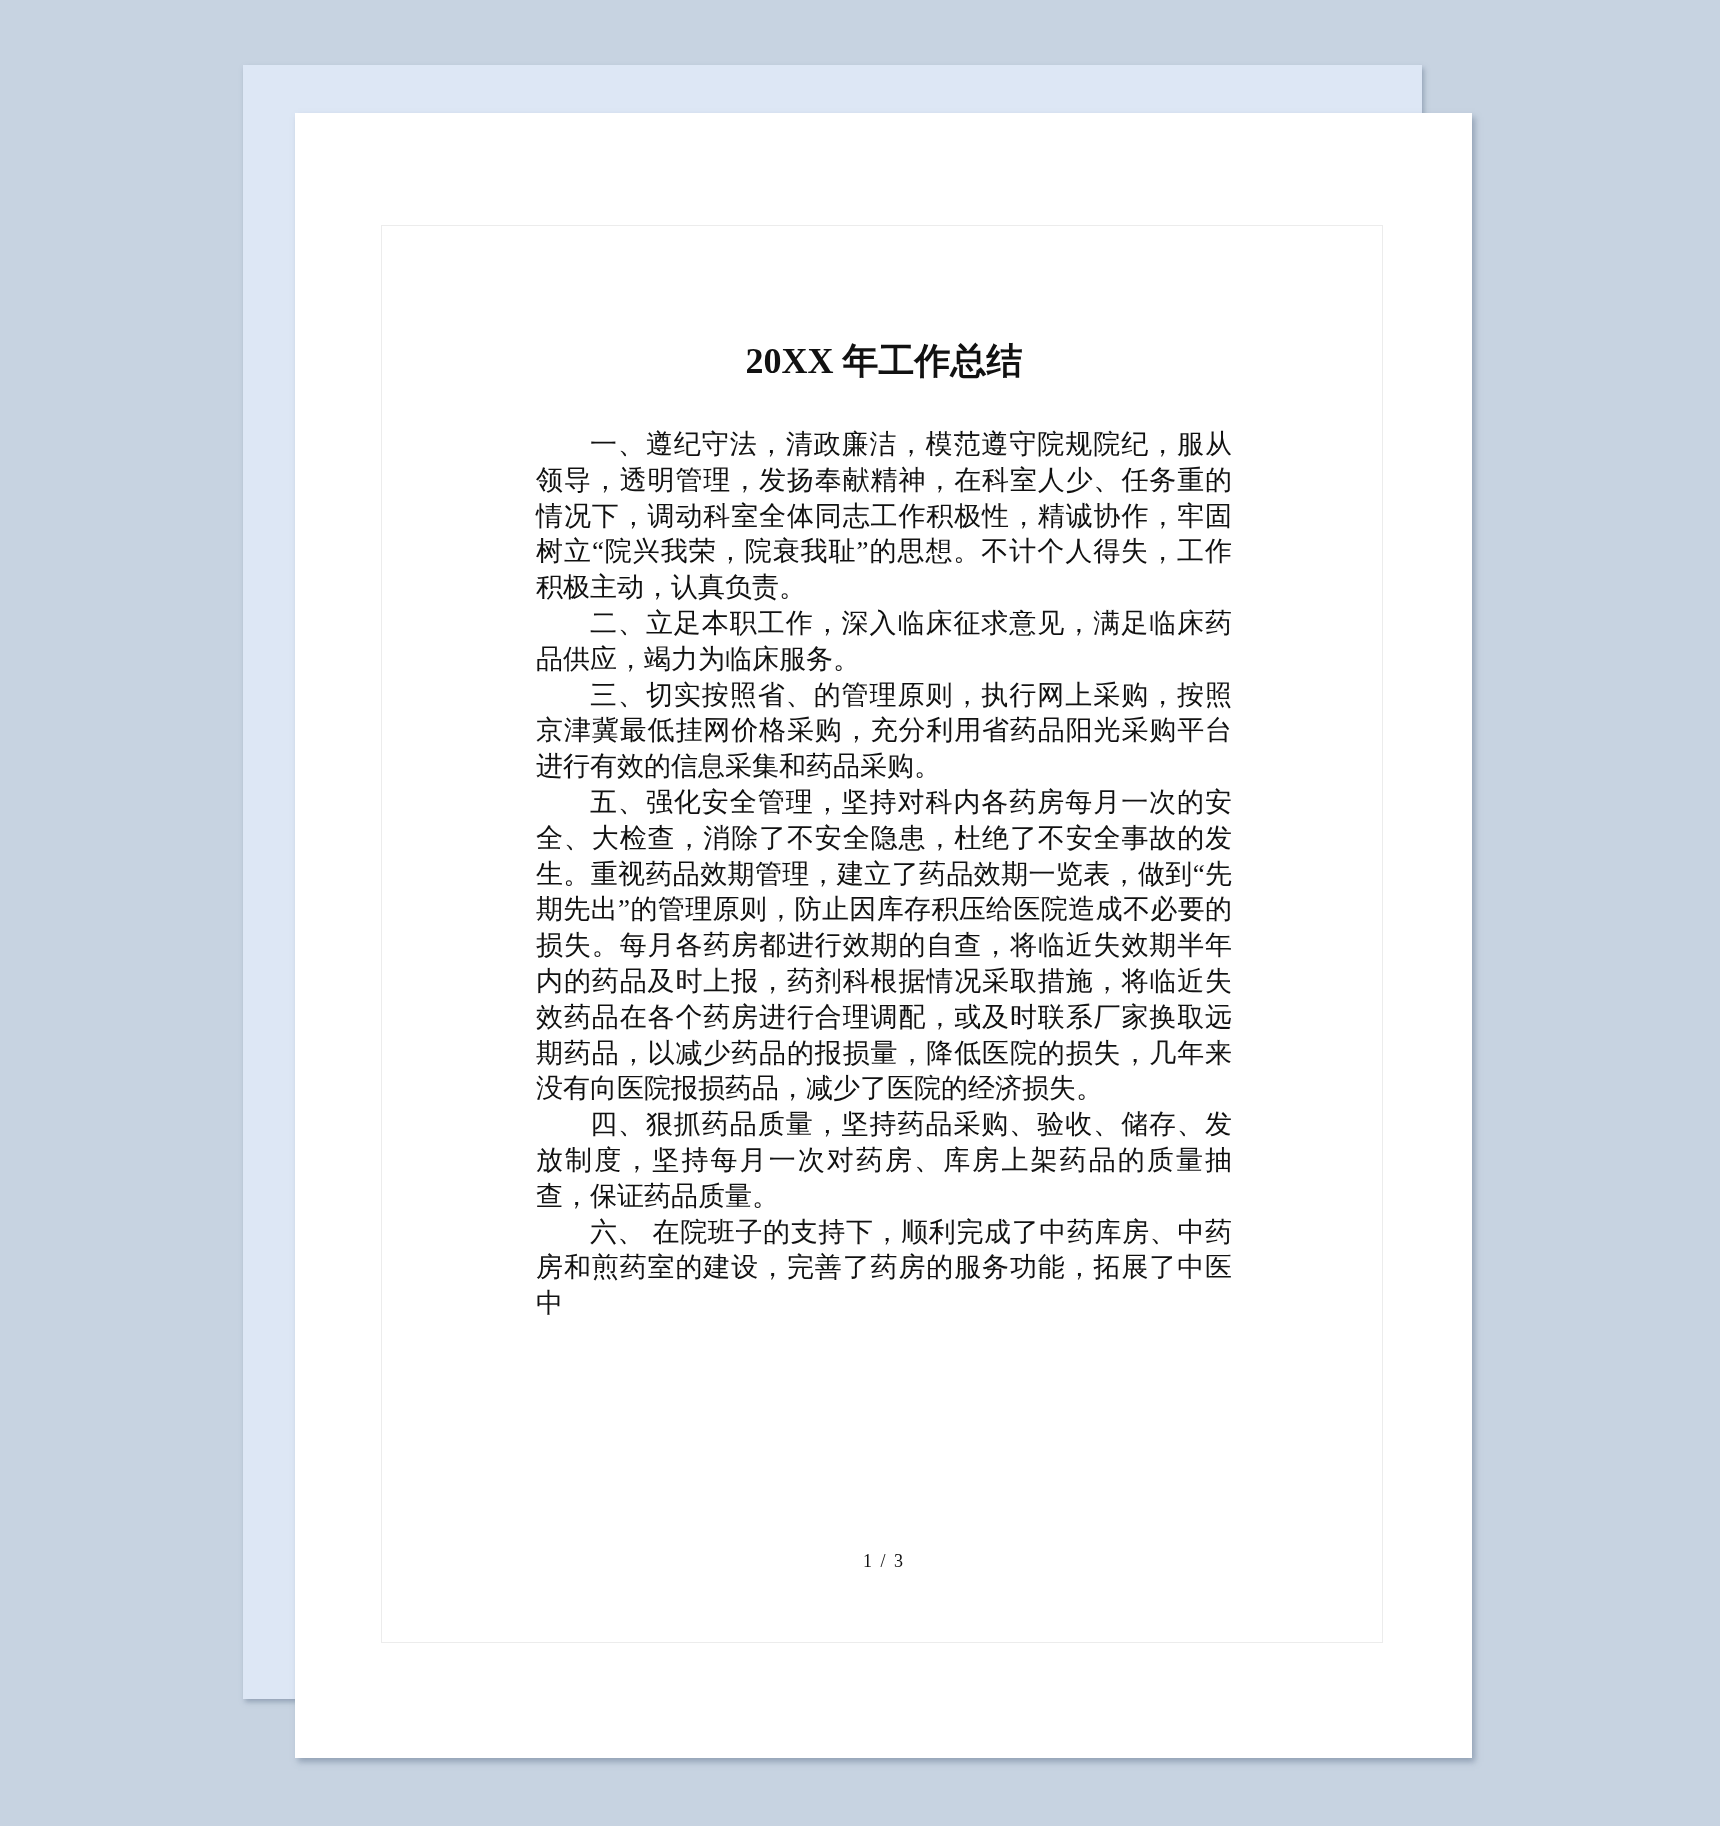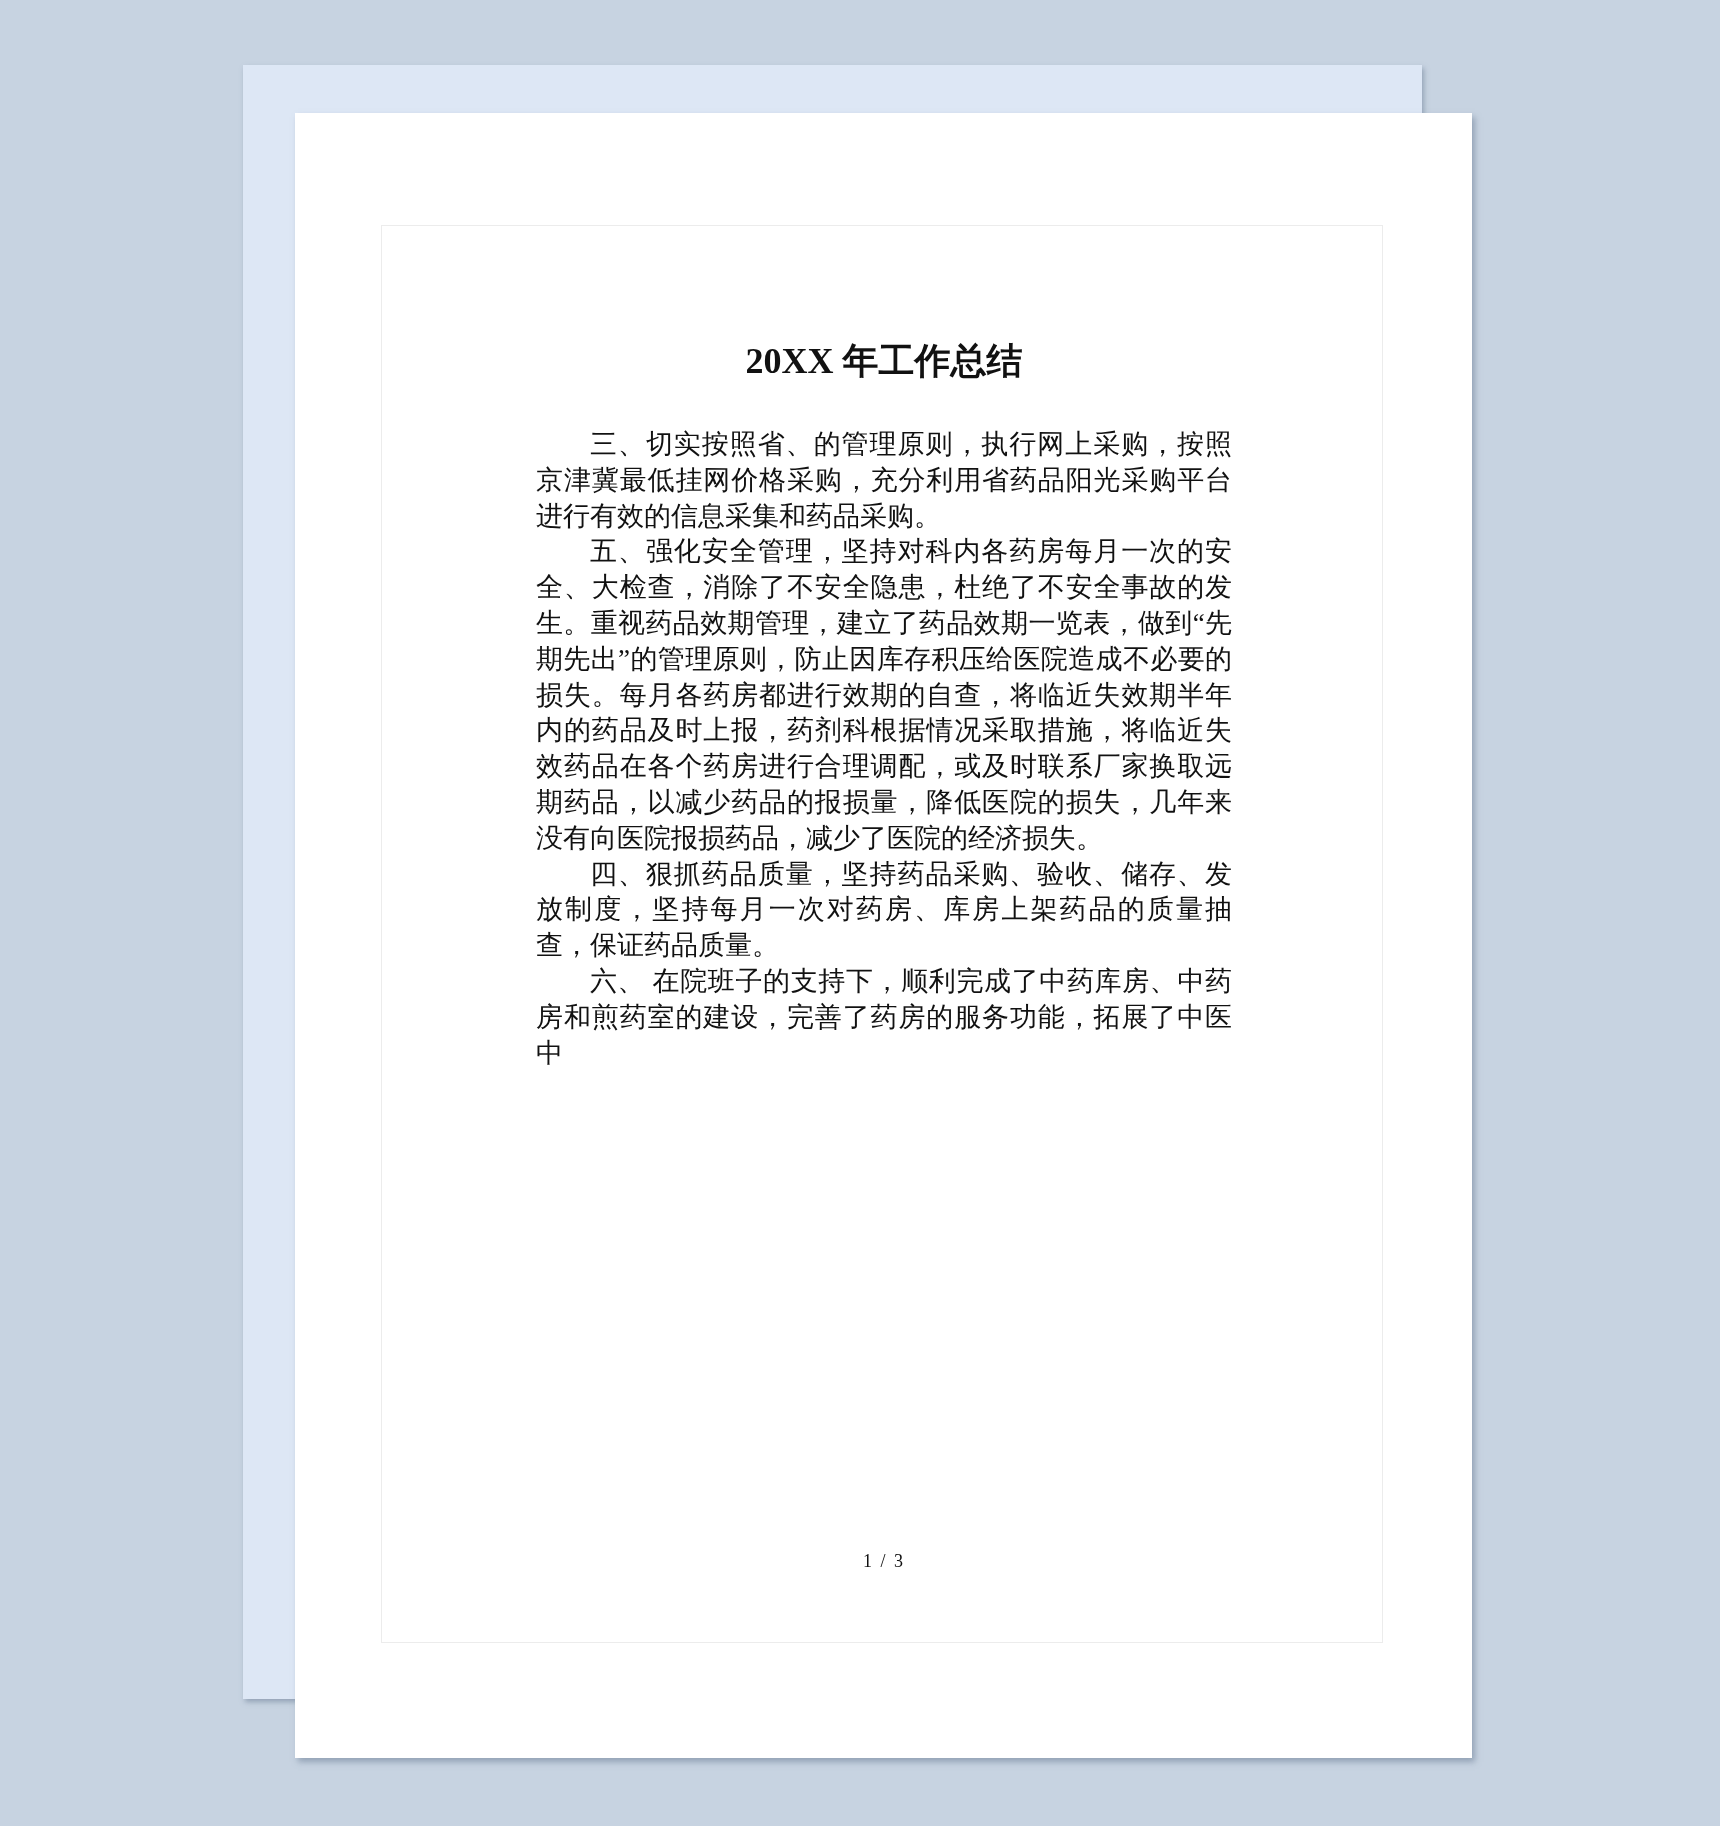--- a/index.html
+++ b/index.html
@@ -84,20 +84,22 @@
 </style>
 </head>
 <body>
 
 <div class="canvas" style="--bg-color: #c7d3e1; --back-page-color: #dde7f5; --page-color: #ffffff; --border-color: #ececec; --text-color: #111111;">
   <div class="back-page"></div>
   <div class="page">
     <div class="text-area-border"></div>
     <h1 class="doc-title">20XX 年工作总结</h1>
     <div class="doc-body">
+        <p>一、遵纪守法，清政廉洁，模范遵守院规院纪，服从领导，透明管理，发扬奉献精神，在科室人少、任务重的情况下，调动科室全体同志工作积极性，精诚协作，牢固树立“院兴我荣，院衰我耻”的思想。不计个人得失，工作积极主动，认真负责。</p>
+        <p>二、立足本职工作，深入临床征求意见，满足临床药品供应，竭力为临床服务。</p>
         <p>三、切实按照省、的管理原则，执行网上采购，按照京津冀最低挂网价格采购，充分利用省药品阳光采购平台进行有效的信息采集和药品采购。</p>
         <p>五、强化安全管理，坚持对科内各药房每月一次的安全、大检查，消除了不安全隐患，杜绝了不安全事故的发生。重视药品效期管理，建立了药品效期一览表，做到“先期先出”的管理原则，防止因库存积压给医院造成不必要的损失。每月各药房都进行效期的自查，将临近失效期半年内的药品及时上报，药剂科根据情况采取措施，将临近失效药品在各个药房进行合理调配，或及时联系厂家换取远期药品，以减少药品的报损量，降低医院的损失，几年来没有向医院报损药品，减少了医院的经济损失。</p>
         <p>四、狠抓药品质量，坚持药品采购、验收、储存、发放制度，坚持每月一次对药房、库房上架药品的质量抽查，保证药品质量。</p>
         <p>六、 在院班子的支持下，顺利完成了中药库房、中药房和煎药室的建设，完善了药房的服务功能，拓展了中医中</p>
       </div>
     <div class="page-number">1 / 3</div>
   </div>
 </div>
 
 </body></html>

